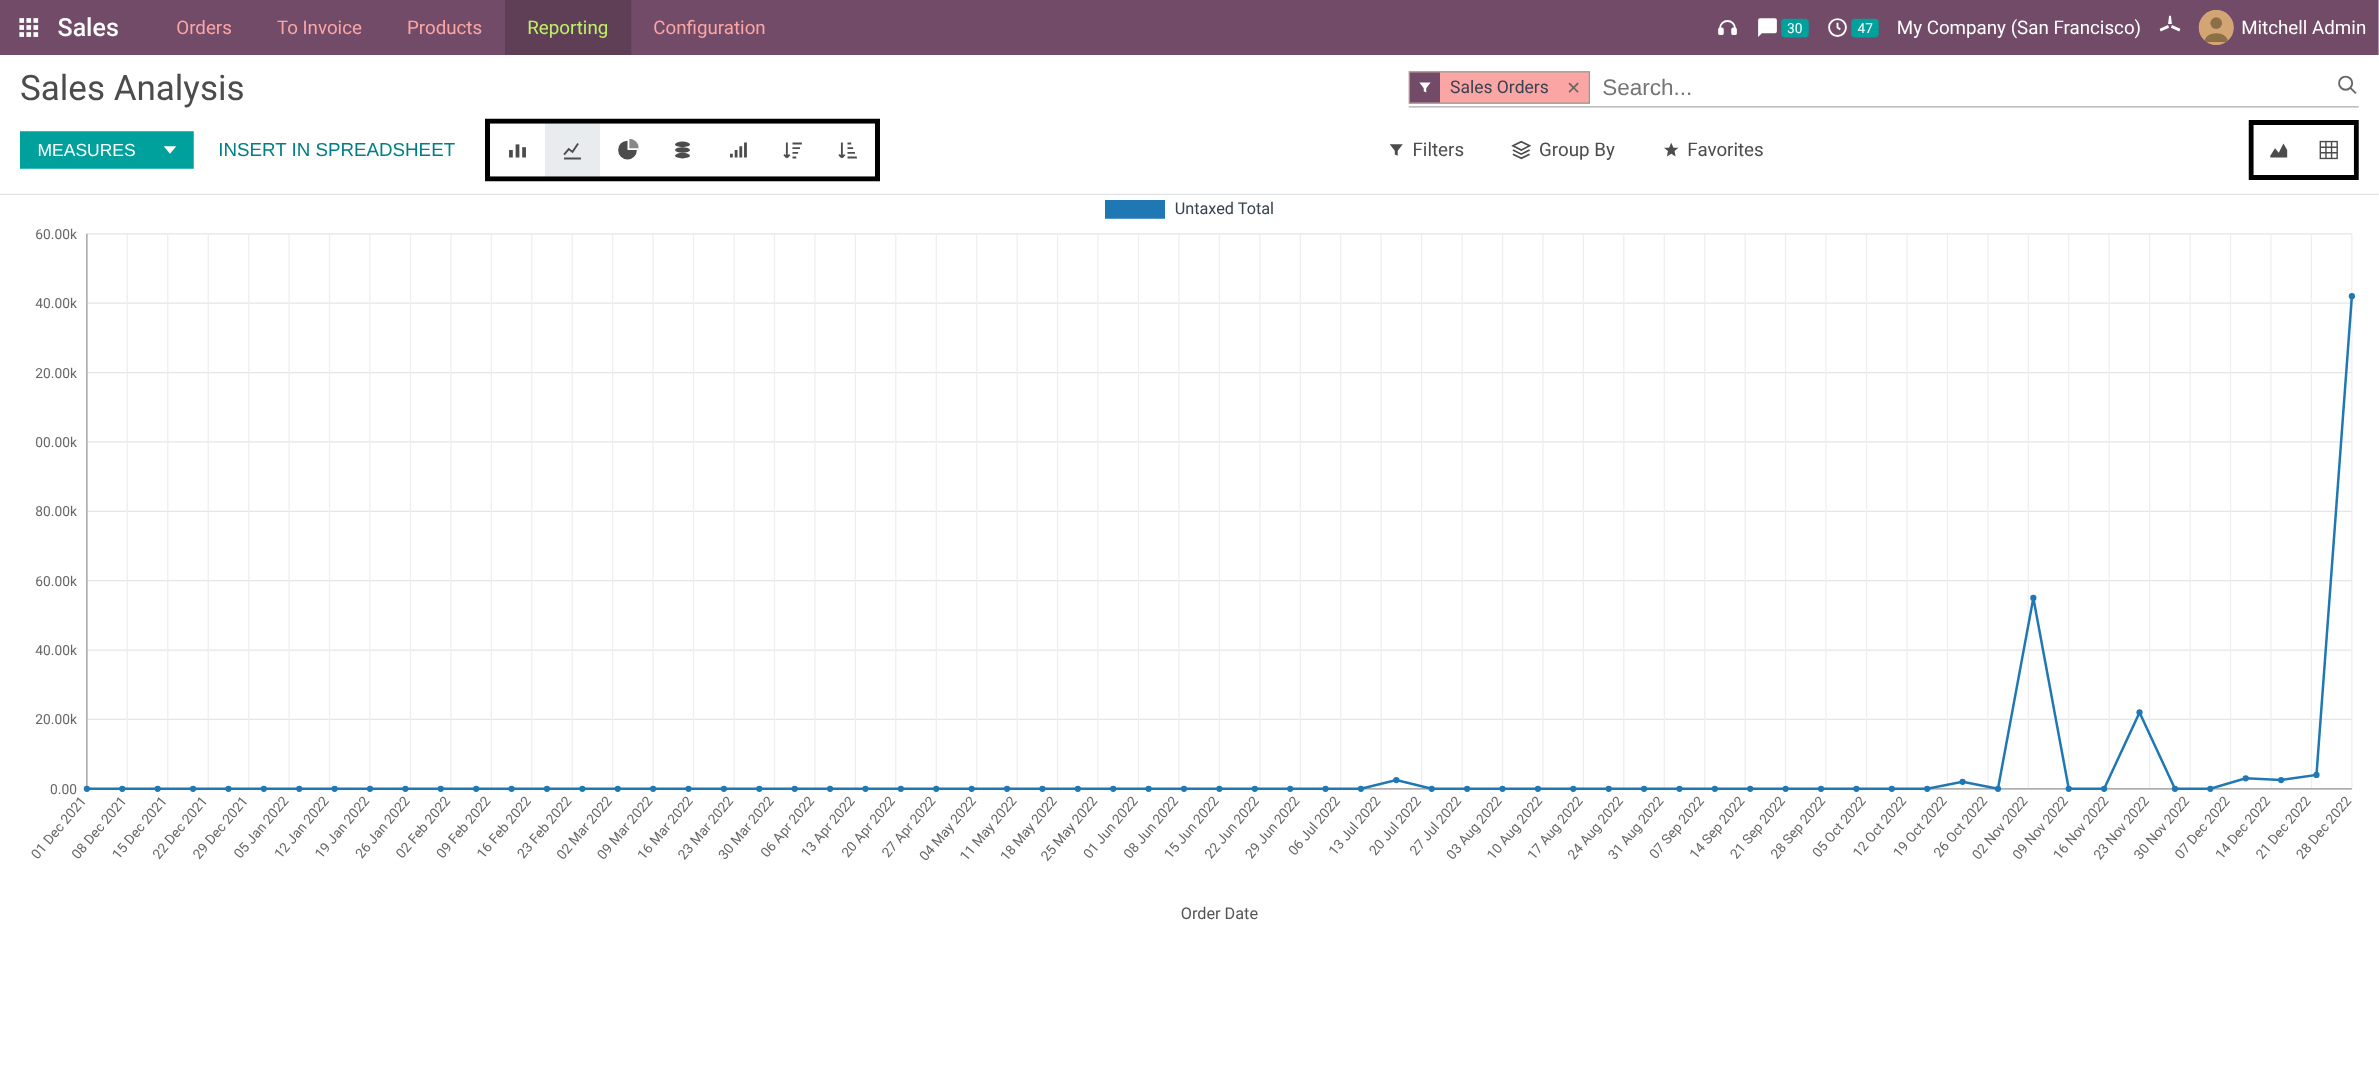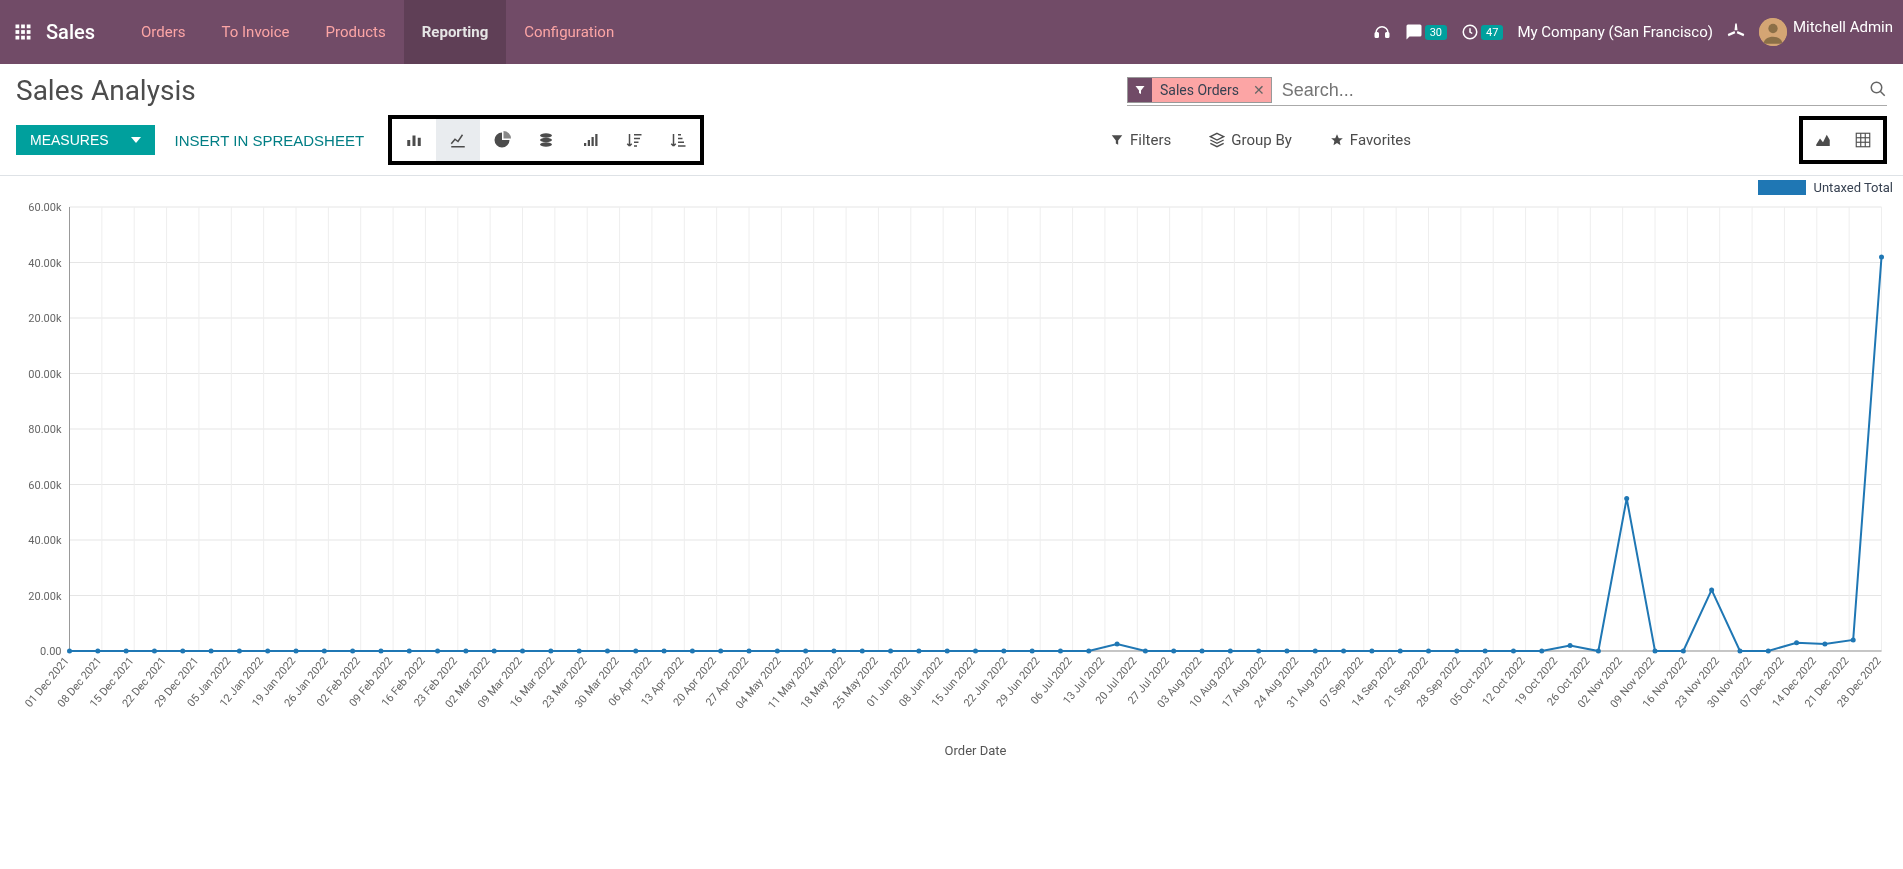--- a/index.html
+++ b/index.html
@@ -1,30 +1,30 @@
 <!DOCTYPE html>
 <html><head>
 <meta charset="utf-8">
 <style>
   * { margin: 0; padding: 0; box-sizing: border-box; }
   body { font-family: -apple-system, BlinkMacSystemFont, "Segoe UI", Roboto, sans-serif; font-size: 14px; color: #374151; background: #fff; width:1903px; }
   
-  .navbar { height: 64px; background: #714B67; color: #fff; display: flex; align-items: center; padding: 0 10px; }
+  .navbar { height: 44px; background: #714B67; color: #fff; display: flex; align-items: center; padding: 0 10px; }
   .navbar .apps-icon { width: 26px; height: 26px; display:flex; align-items:center; justify-content:center; margin-right: 10px;}
   .navbar .brand { font-size: 20px; font-weight: 500; margin-right: 28px; }
   .navbar .menu { display:flex; height:100%; }
   .navbar .menu-item { padding: 0 18px; display:flex; align-items:center; color:#fca5a5; cursor:pointer; font-size:15px; }
-  .navbar .menu-item.active { background: #5f3f56; color:#e5e5e5;font-weight:bold; }
+  .navbar .menu-item.active { background: #5f3f56; color:#bef264; }
   .navbar .spacer { flex:1; }
   .navbar .right { display:flex; align-items:center; gap: 14px; }
   .navbar .right .badge-wrap { position:relative; display:flex; align-items:center; }
   .navbar .right .badge { background:#00A09D; color:#fff; font-size:11px; padding:1px 5px; border-radius:3px; margin-left:2px; }
   .navbar .right .company { font-size:15px; }
   .navbar .right .avatar { width:28px; height:28px; border-radius:50%; background:#d4a574; display:inline-flex; align-items:center; justify-content:center; margin-right:6px; overflow:hidden; }
-  .navbar .right .user { display:flex; font-size:15px; }
+  .navbar .right .user { display:flex; align-items:center; font-size:15px; }
   
   .control-panel { padding: 10px 16px 0 16px; display:flex; flex-direction:column; border-bottom:1px solid #dee2e6; }
   .cp-row1 { display:flex; align-items:center; justify-content:space-between; margin-bottom: 8px;}
   .page-title { font-size: 28px; font-weight: 400; color:#4c4c4c; }
   .search-area { display:flex; align-items:center; border-bottom:1px solid #aaa; min-width: 760px; padding:2px 0; }
   .search-facet { display:inline-flex; align-items:center; border:1px solid #999; background:#fca5a5; font-size:14px; margin-right:6px; }
   .search-facet .facet-icon { background:#714B67; color:#fff; width:24px; height:24px; display:flex; align-items:center; justify-content:center; }
   .search-facet .facet-label { padding: 0 8px; }
   .search-facet .facet-x { padding: 0 6px; color:#666; cursor:pointer; }
   .search-input { border:none; outline:none; flex:1; font-size:18px; padding:2px 4px; }
@@ -35,21 +35,21 @@
   .tool-group { display:flex; border:4px solid #000; margin-left:4px; }
   .tool-btn { width:44px; height:42px; background:#fff; border:none; display:flex; align-items:center; justify-content:center; color:#4c4c4c; cursor:pointer; }
   .tool-btn.active { background:#e9ecef; }
   .cp-spacer { flex:1; }
   .search-options { display:flex; gap:38px; }
   .search-opt { display:flex; align-items:center; gap:6px; color:#4c4c4c; font-size:15px; cursor:pointer;}
   .view-switch { display:flex; border:4px solid #000; }
   .view-btn { width:40px; height:40px; background:#fff; border:none; display:flex; align-items:center; justify-content:center; color:#4c4c4c;}
   
   .chart-wrap { padding: 4px 10px 10px 10px; }
-  .legend { display:flex; justify-content:flex-end; align-items:center; gap:8px; font-size:13px; margin-bottom:6px;}
+  .legend { display:flex; justify-content:center; align-items:center; gap:8px; font-size:13px; margin-bottom:6px;}
   .legend-swatch { width:48px; height:15px; background:#1f77b4; }
   svg.chart { width:100%; height:560px; display:block; }
   .xlabel-text { font-size:11px; fill:#666; }
   .axis-title { font-size:13px; fill:#555; text-anchor:middle; }
   
   .ico { width:18px; height:18px; }
 </style>
 </head>
 <body>
 

